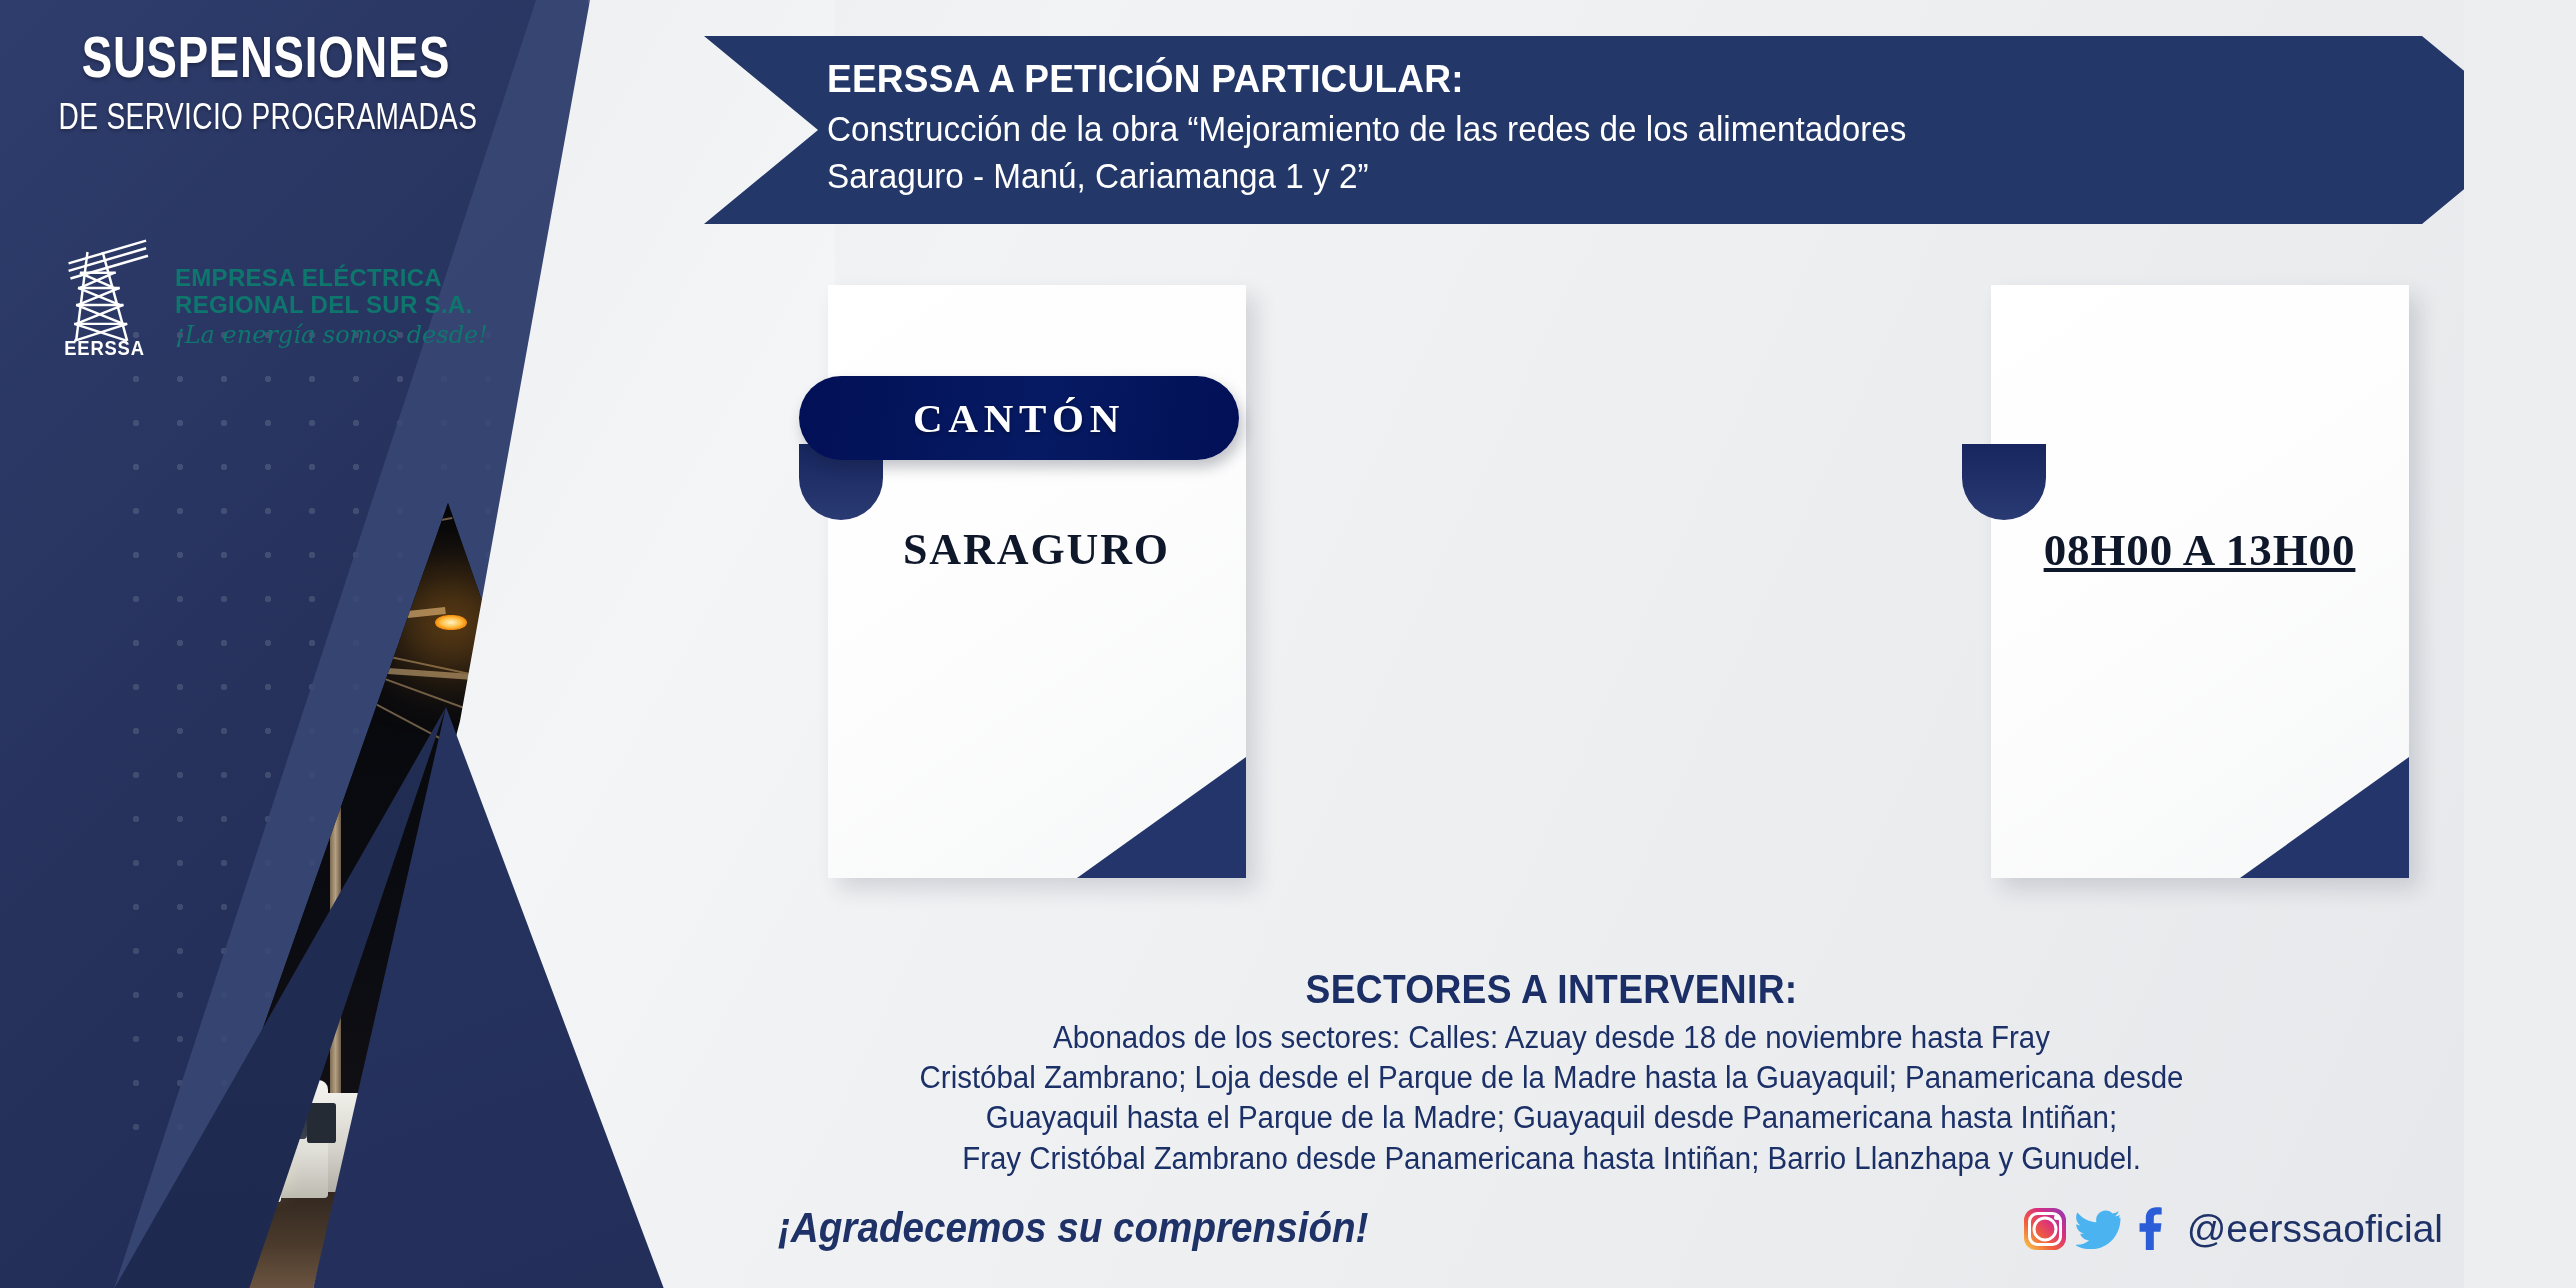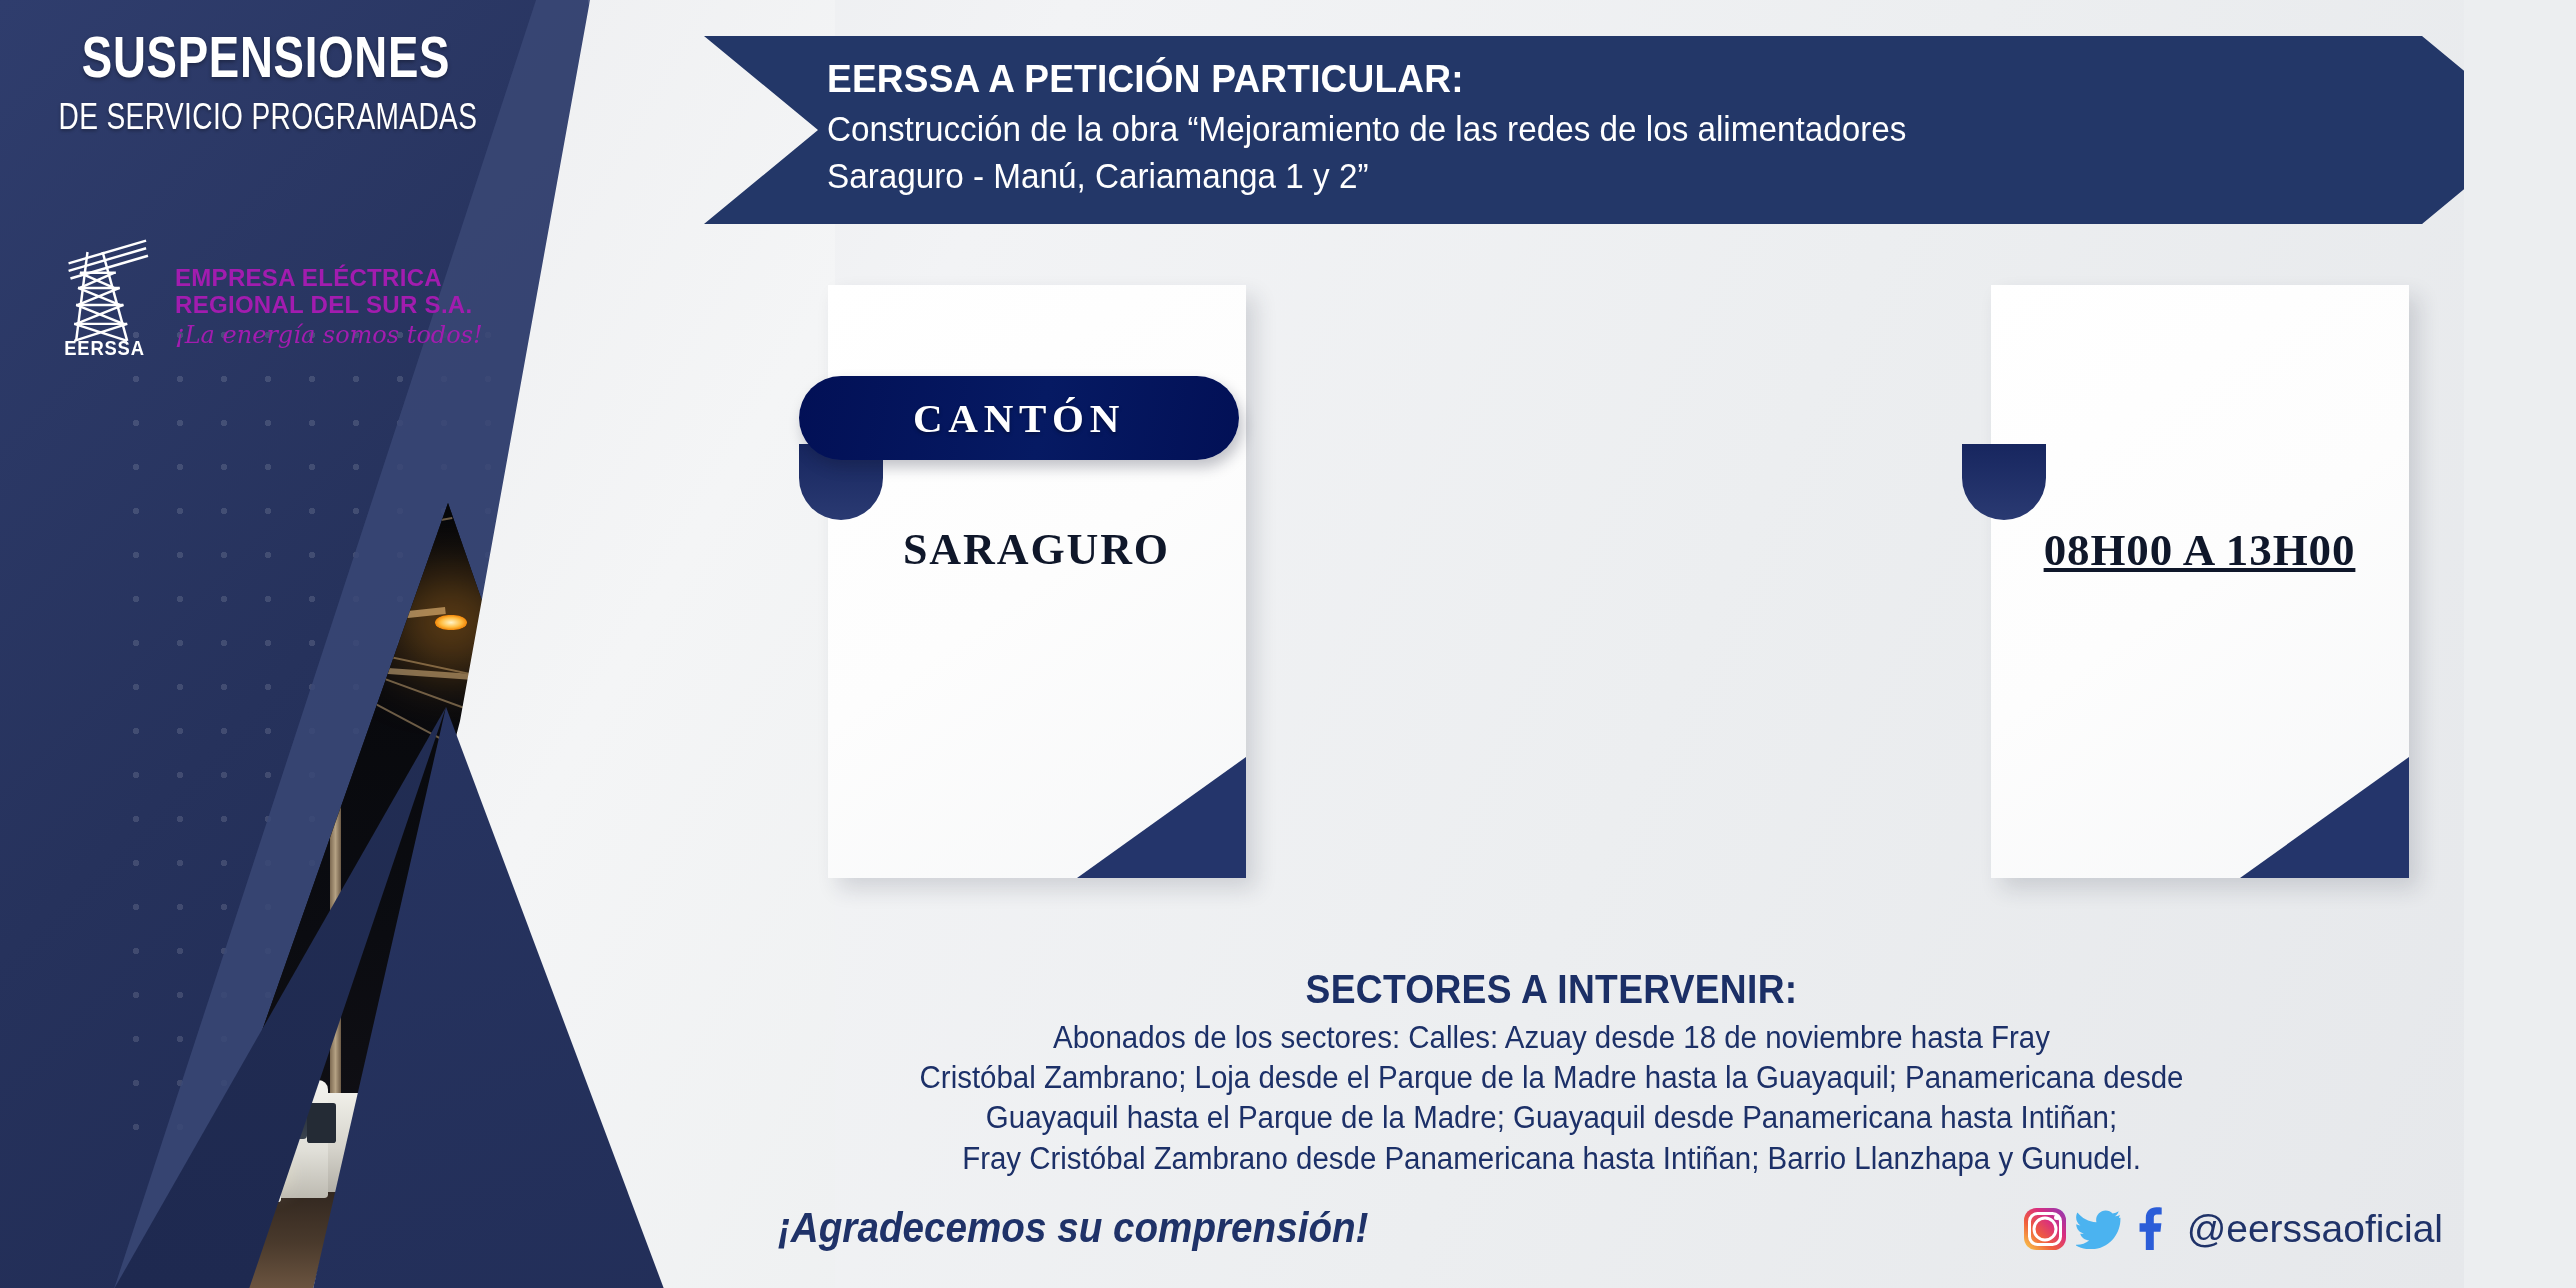--- a/index.html
+++ b/index.html
@@ -115,21 +115,21 @@
   .sb-title .l2{
     margin-top:13.3px;font-size:36px;letter-spacing:0.5px;line-height:1;
     transform:scaleX(.78);transform-origin:center;white-space:nowrap;
     text-shadow:0 1.9px 3.8px rgba(0,0,0,.3);
   }
   .logo-wrap{position:absolute;left:55px;top:235px;display:flex;align-items:flex-end;gap:21px;}
   .logo-tower{width:99px;height:121px;position:relative;}
   .logo-eerssa{position:absolute;left:0;bottom:-3.8px;width:99px;text-align:center;color:#fff;
     font-size:20px;font-weight:bold;letter-spacing:0.9px;
     transform:scaleX(.92);}
-  .logo-txt{color:#a21caf;padding-bottom:3.8px;}
+  .logo-txt{color:#0f766e;padding-bottom:3.8px;}
   .logo-txt .t1,.logo-txt .t2{font-size:24px;font-weight:bold;letter-spacing:0.3px;line-height:1.12;white-space:nowrap;}
   .logo-txt .t3{font-size:24px;line-height:1.4;font-family:"DejaVu Serif",serif;font-style:italic;white-space:nowrap;}
 
   
   .banner{
     position:absolute;left:704px;top:36px;width:1832px;height:188px;
     background:#233768;
     clip-path:polygon(0 0, 1718px 0, 1832px 94px, 1718px 188px, 0 188px, 114px 94px);
     color:#fff;
     box-shadow:0 5.7px 17px rgba(0,0,0,.18);
@@ -278,21 +278,21 @@
             <path d="M24 56 L68 74 M68 56 L24 74"></path>
             <path d="M22 74 L72 94 M72 74 L22 94"></path>
             <path d="M20 94 L76 112 M76 94 L20 112"></path>
           </g>
         </svg>
         <div class="logo-eerssa">EERSSA</div>
       </div>
       <div class="logo-txt">
         <div class="t1">EMPRESA ELÉCTRICA</div>
         <div class="t2">REGIONAL DEL SUR S.A.</div>
-        <div class="t3">¡La energía somos todos!</div>
+        <div class="t3">¡La energía somos desde!</div>
       </div>
     </div>
   </div>
 
   <div class="banner">
     <div class="banner-inner">
       <h1>EERSSA A PETICIÓN PARTICULAR:</h1>
       <p>Construcción de la obra “Mejoramiento de las redes de los alimentadores</p>
       <p>Saraguro - Manú, Cariamanga 1 y 2”</p>
     </div>

